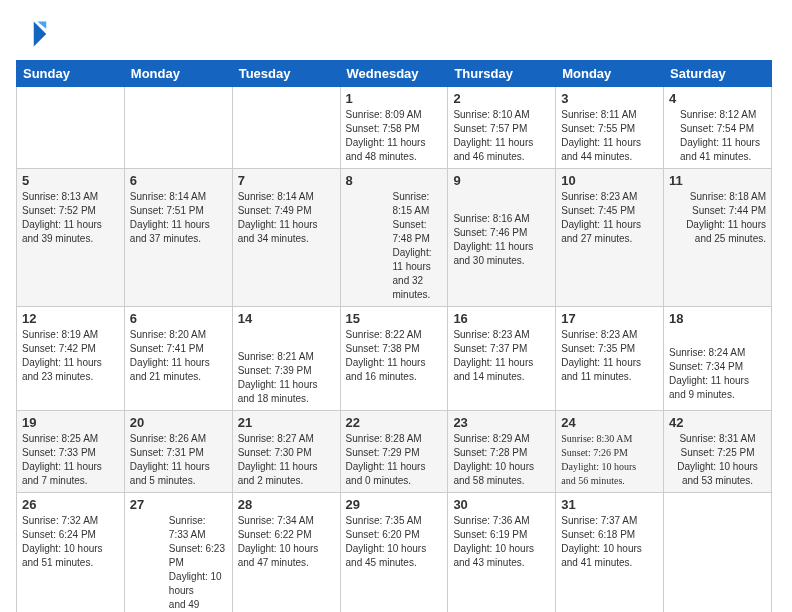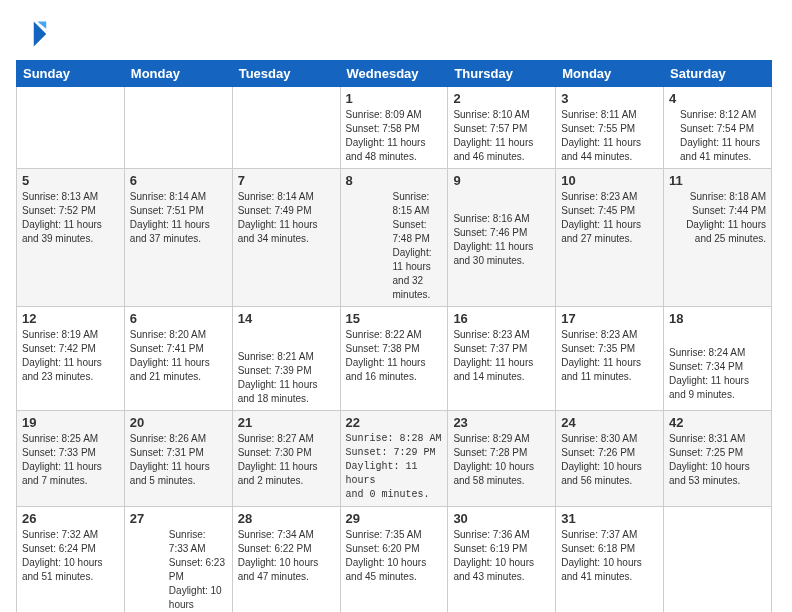--- a/index.html
+++ b/index.html
@@ -277,42 +277,42 @@
           </td>
           <td>
             <span class="day-number">21</span>
             <div class="day-info" style="white-space: pre-line;">Sunrise: 8:27 AM
 Sunset: 7:30 PM
 Daylight: 11 hours
 and 2 minutes.</div>
           </td>
           <td>
             <span class="day-number">22</span>
-            <div class="day-info" style="white-space: pre-line; font-family: Liberation Mono, monospace;">Sunrise: 8:28 AM
+            <div class="day-info" style="white-space: pre-line;">Sunrise: 8:28 AM
 Sunset: 7:29 PM
 Daylight: 11 hours
 and 0 minutes.</div>
           </td>
           <td>
             <span class="day-number">23</span>
             <div class="day-info" style="white-space: pre-line;">Sunrise: 8:29 AM
 Sunset: 7:28 PM
 Daylight: 10 hours
 and 58 minutes.</div>
           </td>
           <td>
             <span class="day-number">24</span>
-            <div class="day-info" style="white-space: pre-line;">Sunrise: 8:30 AM
+            <div class="day-info" style="white-space: pre-line; font-family: Liberation Serif, serif;">Sunrise: 8:30 AM
 Sunset: 7:26 PM
 Daylight: 10 hours
 and 56 minutes.</div>
           </td>
           <td>
             <span class="day-number">42</span>
-            <div class="day-info" style="white-space: pre-line;">Sunrise: 8:31 AM
+            <div class="day-info" style="white-space: pre-line; text-align: center;">Sunrise: 8:31 AM
 Sunset: 7:25 PM
 Daylight: 10 hours
 and 53 minutes.</div>
           </td>
         </tr>
         <tr>
           <td>
             <span class="day-number">26</span>
             <div class="day-info" style="white-space: pre-line;">Sunrise: 7:32 AM
 Sunset: 6:24 PM

